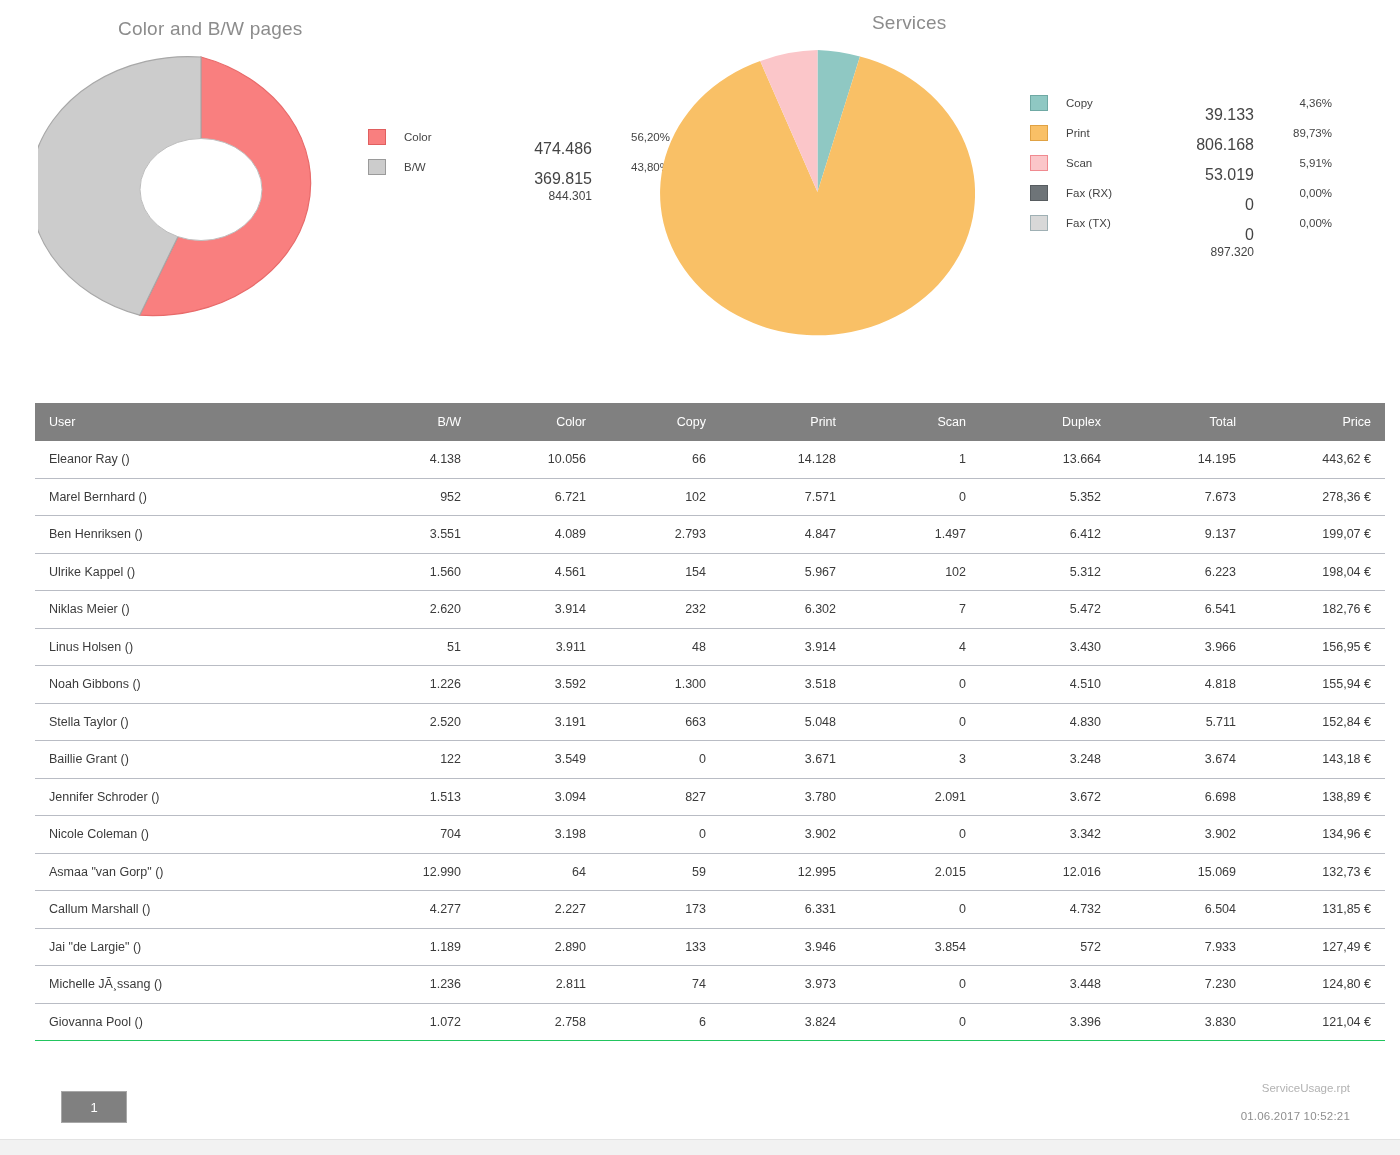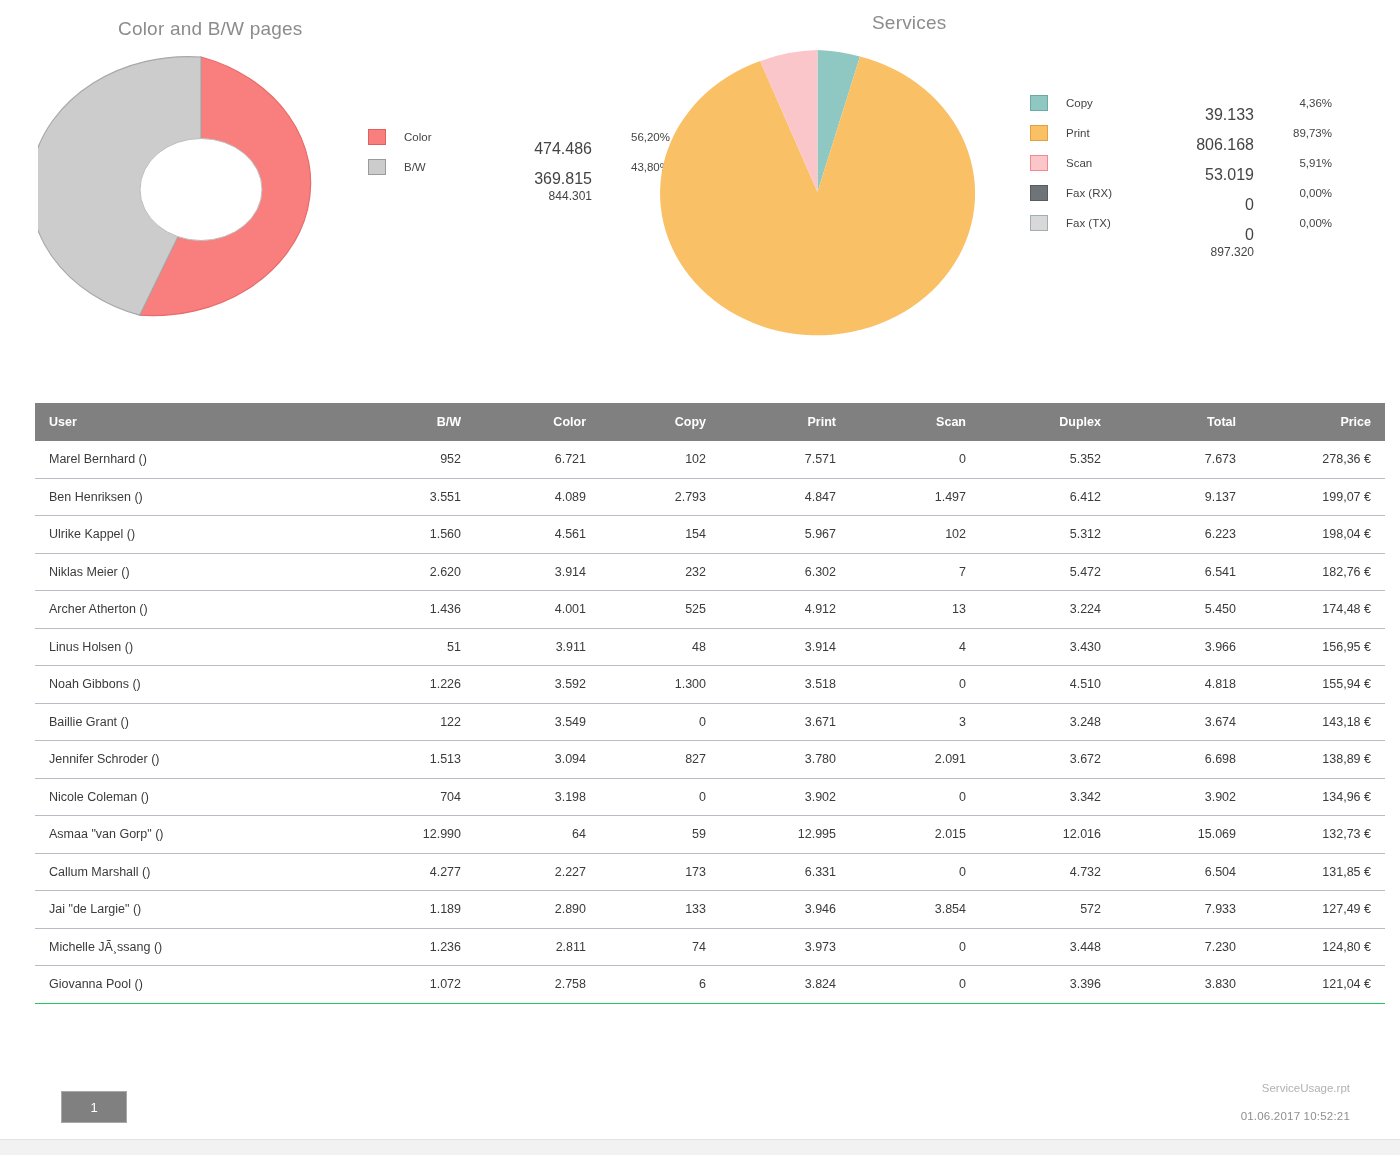--- a/index.html
+++ b/index.html
@@ -122,21 +122,21 @@
     width: 1330px;
   }
   table.usage {
     border-collapse: collapse;
     width: 1330px;
     table-layout: fixed;
   }
   table.usage thead th {
     background: #808080;
     color: #ffffff;
-    font-weight: bold;
+    font-weight: normal;
     font-size: 12.5px;
     height: 38px;
     padding: 0 14px;
     text-align: right;
     white-space: nowrap;
   }
   table.usage thead th.col-user { text-align: left; }
   table.usage tbody td {
     font-size: 12.5px;
     color: #3b3b3b;
@@ -324,20 +324,31 @@
           <th>Copy</th>
           <th>Print</th>
           <th>Scan</th>
           <th>Duplex</th>
           <th>Total</th>
           <th>Price</th>
         </tr>
       </thead>
       <tbody id="table-body">
           <tr>
+            <td class="col-user">Eleanor Ray ()</td>
+            <td>4.138</td>
+            <td>10.056</td>
+            <td>66</td>
+            <td>14.128</td>
+            <td>1</td>
+            <td>13.664</td>
+            <td>14.195</td>
+            <td>443,62 €</td>
+          </tr>
+          <tr>
             <td class="col-user">Marel Bernhard ()</td>
             <td>952</td>
             <td>6.721</td>
             <td>102</td>
             <td>7.571</td>
             <td>0</td>
             <td>5.352</td>
             <td>7.673</td>
             <td>278,36 €</td>
           </tr>
@@ -368,31 +379,20 @@
             <td>2.620</td>
             <td>3.914</td>
             <td>232</td>
             <td>6.302</td>
             <td>7</td>
             <td>5.472</td>
             <td>6.541</td>
             <td>182,76 €</td>
           </tr>
           <tr>
-            <td class="col-user">Archer Atherton ()</td>
-            <td>1.436</td>
-            <td>4.001</td>
-            <td>525</td>
-            <td>4.912</td>
-            <td>13</td>
-            <td>3.224</td>
-            <td>5.450</td>
-            <td>174,48 €</td>
-          </tr>
-          <tr>
             <td class="col-user">Linus Holsen ()</td>
             <td>51</td>
             <td>3.911</td>
             <td>48</td>
             <td>3.914</td>
             <td>4</td>
             <td>3.430</td>
             <td>3.966</td>
             <td>156,95 €</td>
           </tr>
@@ -401,20 +401,31 @@
             <td>1.226</td>
             <td>3.592</td>
             <td>1.300</td>
             <td>3.518</td>
             <td>0</td>
             <td>4.510</td>
             <td>4.818</td>
             <td>155,94 €</td>
           </tr>
           <tr>
+            <td class="col-user">Stella Taylor ()</td>
+            <td>2.520</td>
+            <td>3.191</td>
+            <td>663</td>
+            <td>5.048</td>
+            <td>0</td>
+            <td>4.830</td>
+            <td>5.711</td>
+            <td>152,84 €</td>
+          </tr>
+          <tr>
             <td class="col-user">Baillie Grant ()</td>
             <td>122</td>
             <td>3.549</td>
             <td>0</td>
             <td>3.671</td>
             <td>3</td>
             <td>3.248</td>
             <td>3.674</td>
             <td>143,18 €</td>
           </tr>

